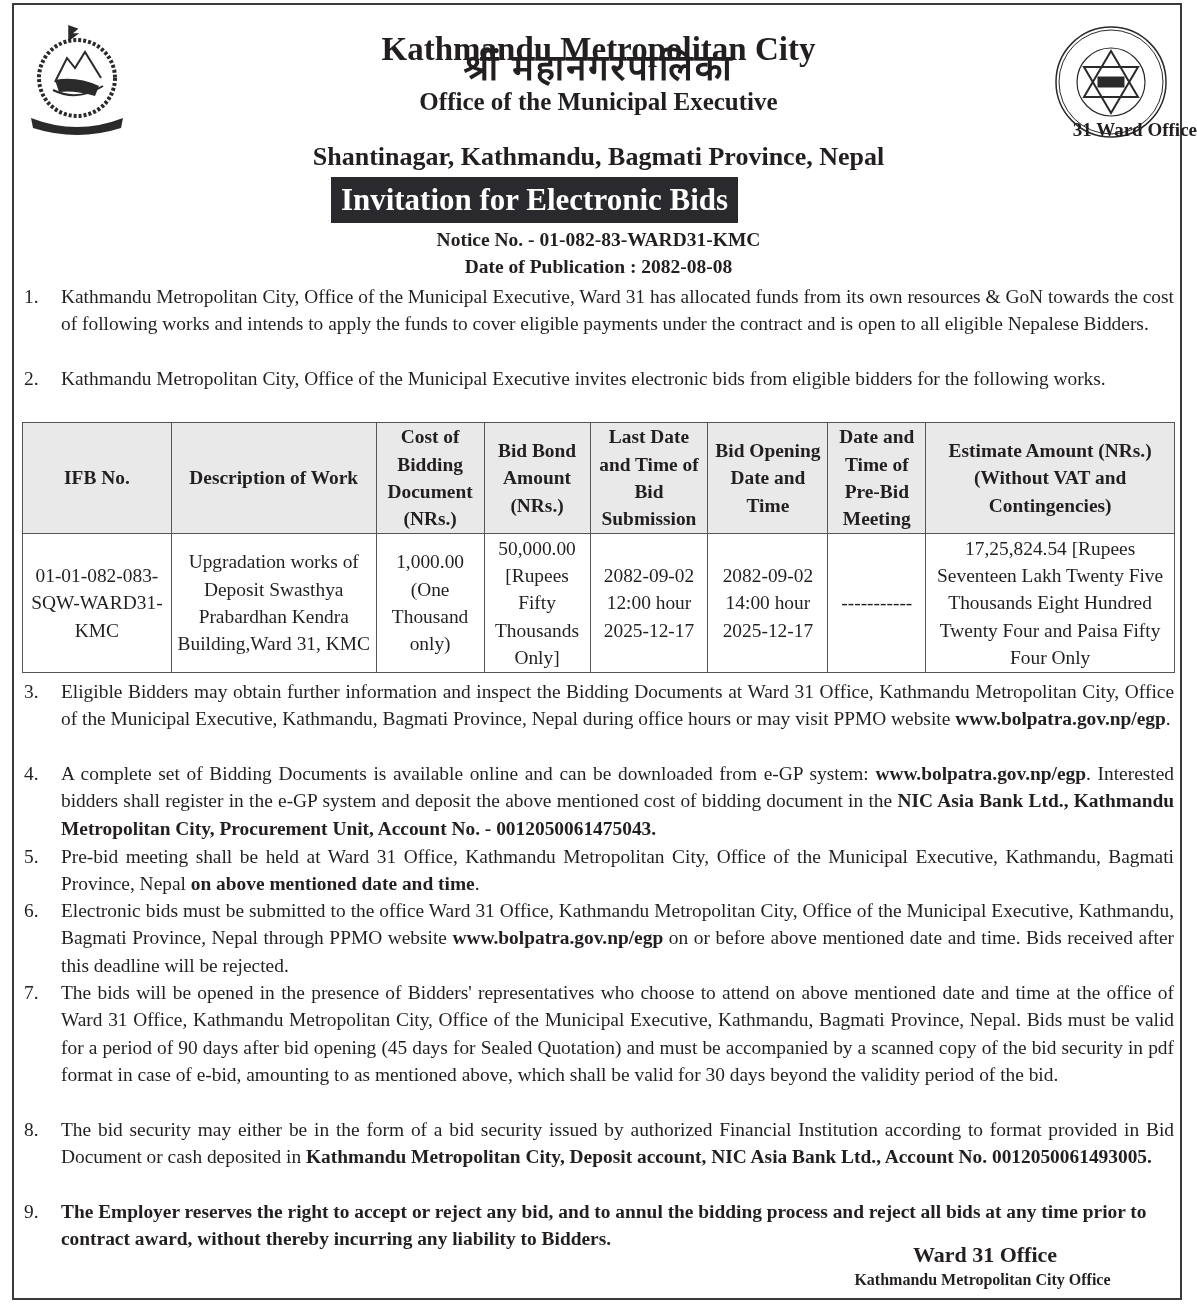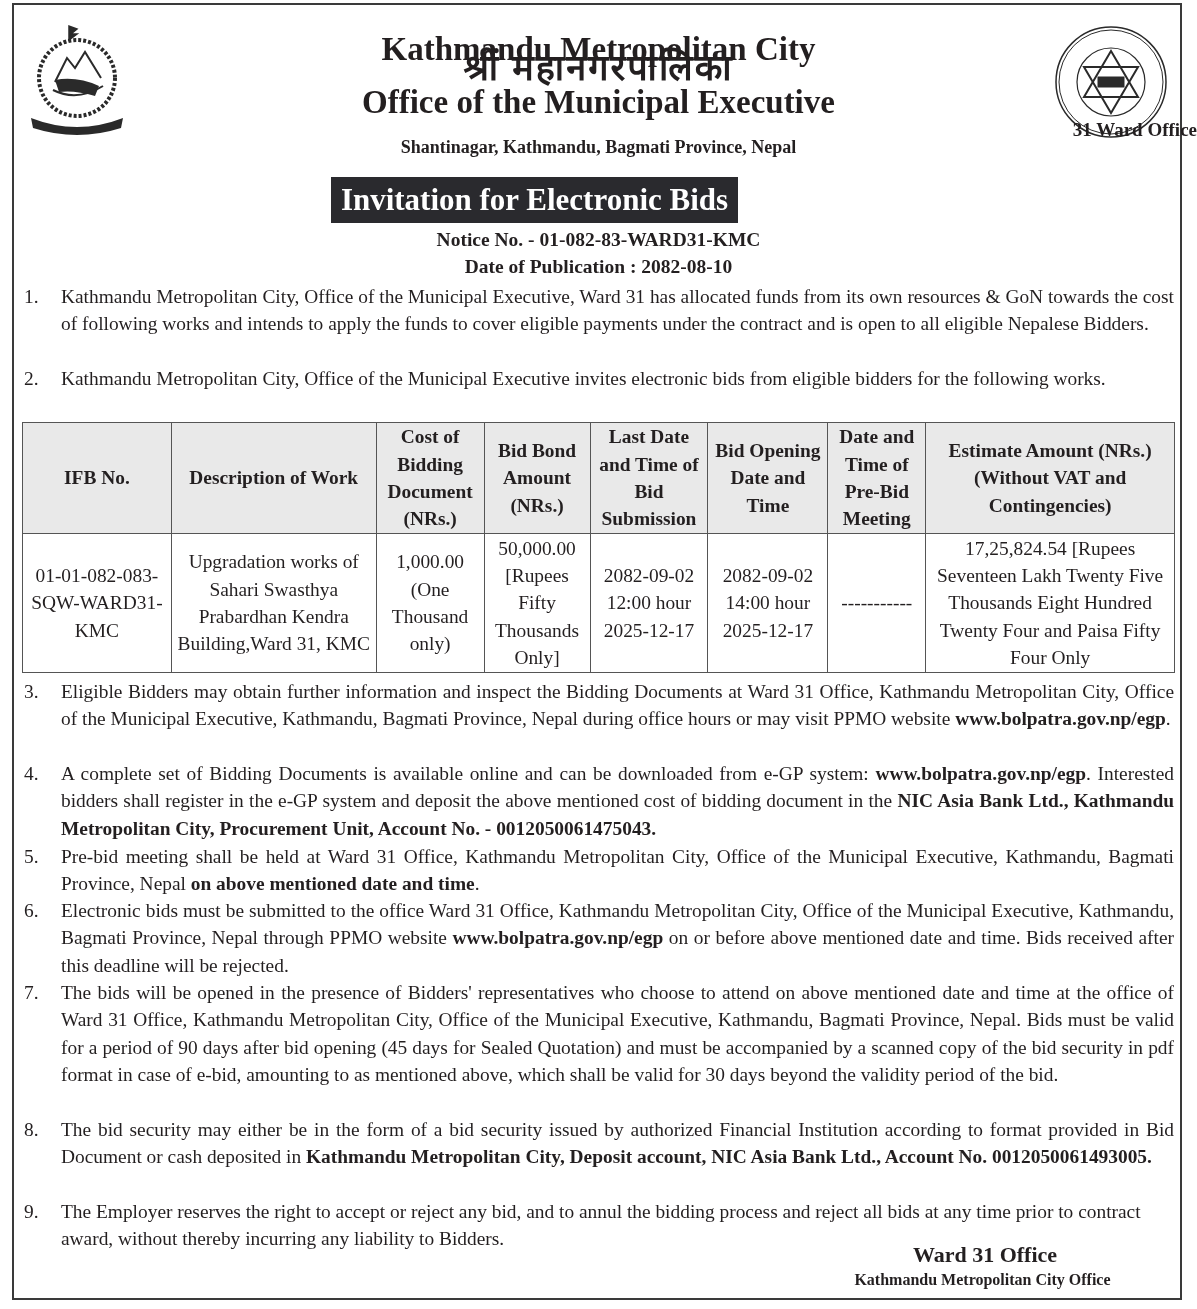--- a/index.html
+++ b/index.html
@@ -3,23 +3,23 @@
 <meta charset="utf-8">
 <style>
   html, body { margin: 0; padding: 0; background: #ffffff; }
   body { width: 1197px; height: 1309px; position: relative; font-family: "Liberation Serif", "DejaVu Serif", serif; color: #231f20; }
   .frame { position: absolute; left: 12px; top: 3px; width: 1170px; height: 1297px; border: 2px solid #3a3a3a; box-sizing: border-box; }
   .emblem-left { position: absolute; left: 25px; top: 20px; width: 105px; height: 118px; }
   .emblem-right { position: absolute; left: 1048px; top: 23px; width: 126px; height: 118px; }
   .hdr { position: absolute; left: 0; width: 1197px; text-align: center; font-weight: bold; }
   .h-title { top: 3px; font-size: 33px; line-height: 40px; margin-top: 26px; }
   .h-nepali { top: 46px; font-size: 36px; line-height: 44px; font-family: Liberation Sans, sans-serif; letter-spacing: 2px; }
-  .h-office { top: 87px; font-size: 33px; line-height: 30px; }
+  .h-office { top: 87px; font-size: 25px; line-height: 30px; }
   .h-ward { top: 118px; font-size: 19px; line-height: 24px; text-align: right; }
-  .h-addr { top: 135px; font-size: 18px; line-height: 24px; }
+  .h-addr { top: 145px; font-size: 26px; line-height: 24px; }
   .banner-wrap { position: absolute; top: 177px; left: 0; width: 1069px; text-align: center; }
   .banner { display: inline-block; background: #2a2a2e; color: #ffffff; font-weight: bold; font-size: 31px; line-height: 46px; padding: 0 10px; }
   .h-notice { top: 228px; font-size: 19.5px; line-height: 24px; }
   .h-date { top: 255px; font-size: 19.5px; line-height: 24px; }
   .para { position: absolute; left: 24px; width: 1150px; font-size: 19.4px; line-height: 27.3px; text-align: justify; }
   .para .num { position: absolute; left: 0; top: 0; }
   .para .txt { margin-left: 37px; display: block; }
   .para b { font-weight: bold; }
   table.ifb { position: absolute; left: 22px; top: 422px; width: 1153px; border-collapse: collapse; font-size: 19.4px; line-height: 27.3px; }
   table.ifb th, table.ifb td { border: 1.5px solid #555; text-align: center; vertical-align: middle; padding: 0 1px; }
@@ -60,21 +60,21 @@
 <div class="hdr h-nepali">श्रीं महानगरपालिका</div>
 <div class="hdr h-office">Office of the Municipal Executive</div>
 <div class="hdr h-ward">31 Ward Office</div>
 <div class="hdr h-addr">Shantinagar, Kathmandu, Bagmati Province, Nepal</div>
 
 <div class="banner-wrap">
   <span class="banner">Invitation for Electronic Bids</span>
 </div>
 
 <div class="hdr h-notice">Notice No. - 01-082-83-WARD31-KMC</div>
-<div class="hdr h-date">Date of Publication : 2082-08-10</div>
+<div class="hdr h-date">Date of Publication : 2082-08-08</div>
 
 <div class="para" style="top:283px;">
   <span class="num">1.</span>
   <span class="txt">Kathmandu Metropolitan City, Office of the Municipal Executive, Ward 31 has allocated funds from its own resources &amp; GoN towards the cost of following works and intends to apply the funds to cover eligible payments under the contract and is open to all eligible Nepalese Bidders.</span>
 </div>
 <div class="para" style="top:365px;">
   <span class="num">2.</span>
   <span class="txt">Kathmandu Metropolitan City, Office of the Municipal Executive invites electronic bids from eligible bidders for the following works.</span>
 </div>
 
@@ -97,21 +97,21 @@
       <th>Bid Bond Amount (NRs.)</th>
       <th>Last Date and Time of Bid Submission</th>
       <th>Bid Opening Date and Time</th>
       <th>Date and Time of Pre-Bid Meeting</th>
       <th>Estimate Amount (NRs.) (Without VAT and Contingencies)</th>
     </tr>
   </thead>
   <tbody>
     <tr>
       <td>01-01-082-083-SQW-WARD31-KMC</td>
-      <td>Upgradation works of Sahari Swasthya Prabardhan Kendra Building,Ward 31, KMC</td>
+      <td>Upgradation works of Deposit Swasthya Prabardhan Kendra Building,Ward 31, KMC</td>
       <td>1,000.00 (One Thousand only)</td>
       <td>50,000.00 [Rupees Fifty Thousands Only]</td>
       <td>2082-09-02 12:00 hour 2025-12-17</td>
       <td>2082-09-02 14:00 hour 2025-12-17</td>
       <td>-----------</td>
       <td>17,25,824.54 [Rupees Seventeen Lakh Twenty Five Thousands Eight Hundred Twenty Four and Paisa Fifty Four Only</td>
     </tr>
   </tbody>
 </table>
 
@@ -134,17 +134,17 @@
 <div class="para" style="top:979px;">
   <span class="num">7.</span>
   <span class="txt"><span>The bids will be opened in the presence of Bidders' representatives who choose to attend on above mentioned date and time at the office of Ward 31 Office, Kathmandu Metropolitan City, Office of the Municipal Executive, Kathmandu, Bagmati Province, Nepal. Bids must be valid for a period of 90 days after bid opening (45 days for Sealed Quotation) and must be accompanied by a scanned copy of the bid security in pdf format in case of e-bid, amounting to as mentioned above, which shall be valid for 30 days beyond the validity period of the bid.</span></span>
 </div>
 <div class="para" style="top:1116px;">
   <span class="num">8.</span>
   <span class="txt"><span>The bid security may either be in the form of a bid security issued by authorized Financial Institution according to format provided in Bid Document or cash deposited in </span><b>Kathmandu Metropolitan City, Deposit account, NIC Asia Bank Ltd., Account No. 0012050061493005.</b></span>
 </div>
 <div class="para" style="top: 1198px; width: 1150px;">
   <span class="num">9.</span>
-  <span class="txt" style="text-align: left;"><span>The Employer reserves the right to accept or reject any bid, and to annul the bidding process and reject all bids at any time prior to contract award, without thereby incurring any liability to Bidders.</span></span>
+  <span class="txt" style="text-align: left; font-weight: bold;"><span>The Employer reserves the right to accept or reject any bid, and to annul the bidding process and reject all bids at any time prior to contract award, without thereby incurring any liability to Bidders.</span></span>
 </div>
 
 <div class="sign sign1">Ward 31 Office</div>
 <div class="sign sign2">Kathmandu Metropolitan City Office</div>
 
 </body></html>

